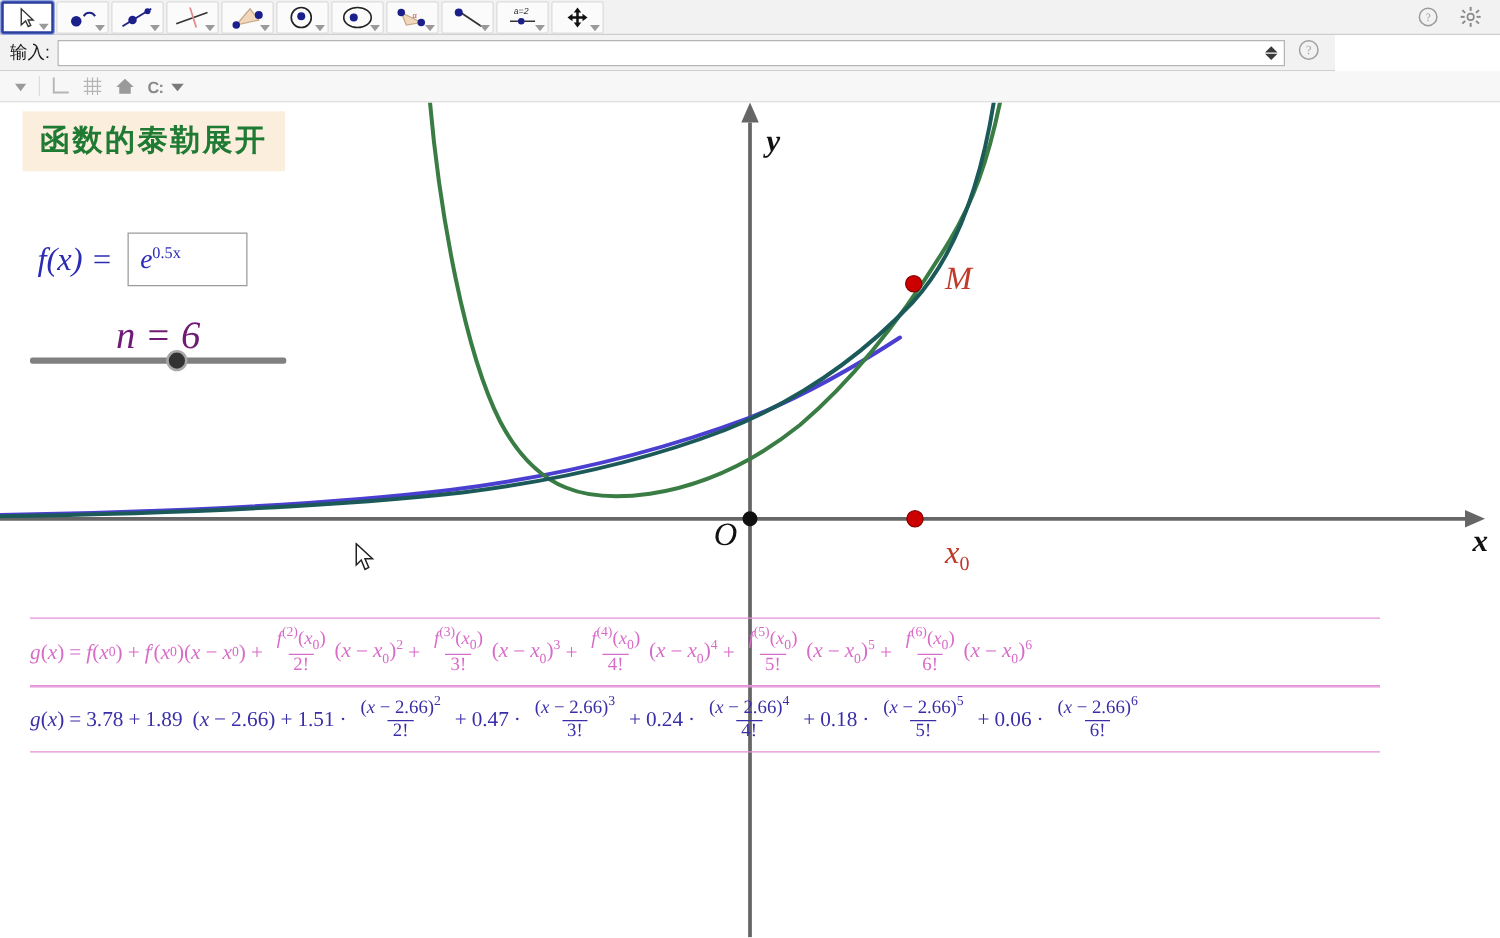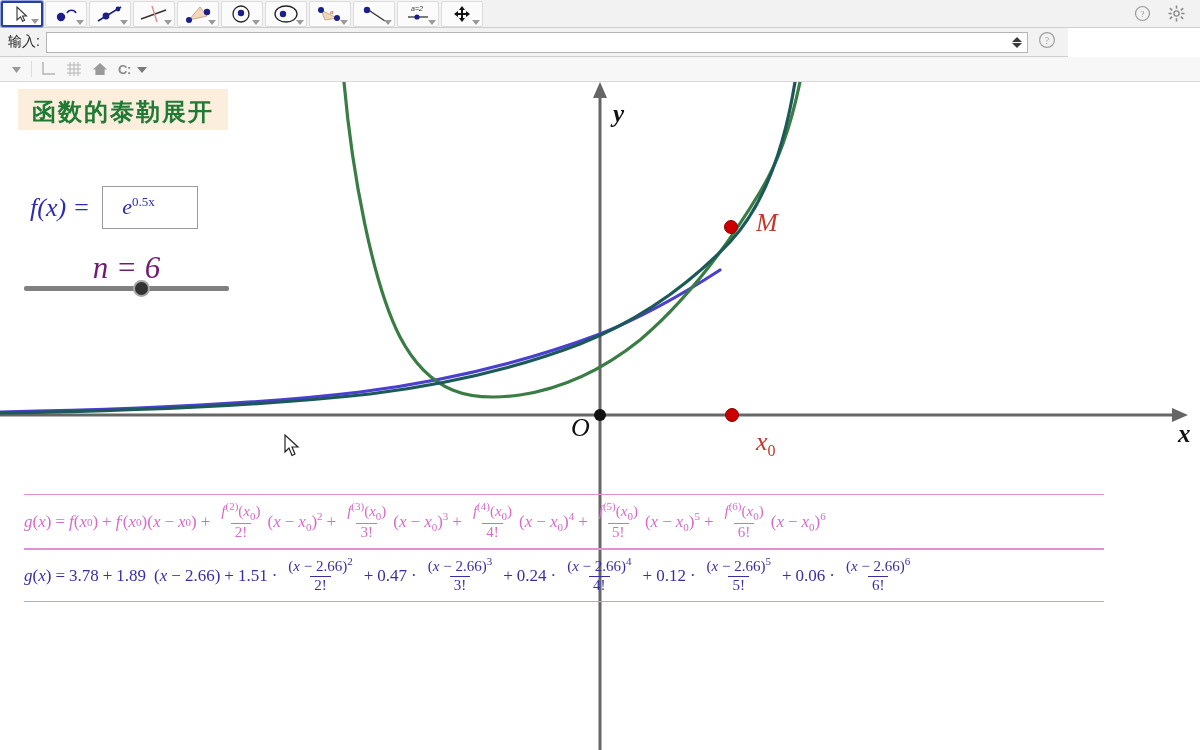--- a/index.html
+++ b/index.html
@@ -64,33 +64,33 @@
 
   
   .graphics{
     position:absolute;left:0;top:82px;width:1200px;height:668px;background:#ffffff;overflow:hidden;
   }
   .graphics svg{position:absolute;left:0;top:0;}
 
   
   .title-box{
     position:absolute;left:18px;top:89px;background:#fbeedd;
-    padding:7px 14px 2px 14px;
+    padding:7px 14px 9px 14px;
   }
   .title-box span{
     font-family:"Liberation Serif",serif;font-size:24px;color:#1f7a33;
     letter-spacing:2px;font-weight:700;
   }
   .fx-row{position:absolute;left:30px;top:186px;display:flex;align-items:center;}
   .fx-lbl{
     font-family:"Liberation Serif",serif;font-style:italic;font-size:26px;color:#2b2bb5;
   }
   .fx-box{
     margin-left:12px;width:96px;height:43px;border:1px solid #9b9b9b;background:#ffffff;
-    display:flex;align-items:center;padding-left:19px;box-sizing:border-box;
+    display:flex;align-items:center;padding-left:9px;box-sizing:border-box;
   }
   .fx-val{font-family:"Liberation Serif",serif;font-style:italic;font-size:22px;color:#2b2bb5;}
   .fx-val sup{font-size:13px;font-style:normal;}
 
   .slider-wrap{position:absolute;left:24px;top:250px;width:205px;}
   .slider-lbl{
     text-align:center;font-family:"Liberation Serif",serif;font-style:italic;
     font-size:31px;color:#701a75;
   }
   .slider-track{position:relative;height:5px;background:#808080;border-radius:2px;}
@@ -447,21 +447,21 @@
           <span class="den">3!</span>
         </span>
       <span class="op">+</span>
       <span>0.24</span>
         <span class="op">·</span>
       <span class="frac">
           <span class="num">(<span class="m">x</span> − <span>2.66</span>)<span class="sup">4</span></span>
           <span class="den">4!</span>
         </span>
       <span class="op">+</span>
-      <span>0.12</span>
+      <span>0.18</span>
         <span class="op">·</span>
       <span class="frac">
           <span class="num">(<span class="m">x</span> − <span>2.66</span>)<span class="sup">5</span></span>
           <span class="den">5!</span>
         </span>
       <span class="op">+</span>
       <span>0.06</span>
         <span class="op">·</span>
       <span class="frac">
           <span class="num">(<span class="m">x</span> − <span>2.66</span>)<span class="sup">6</span></span>

